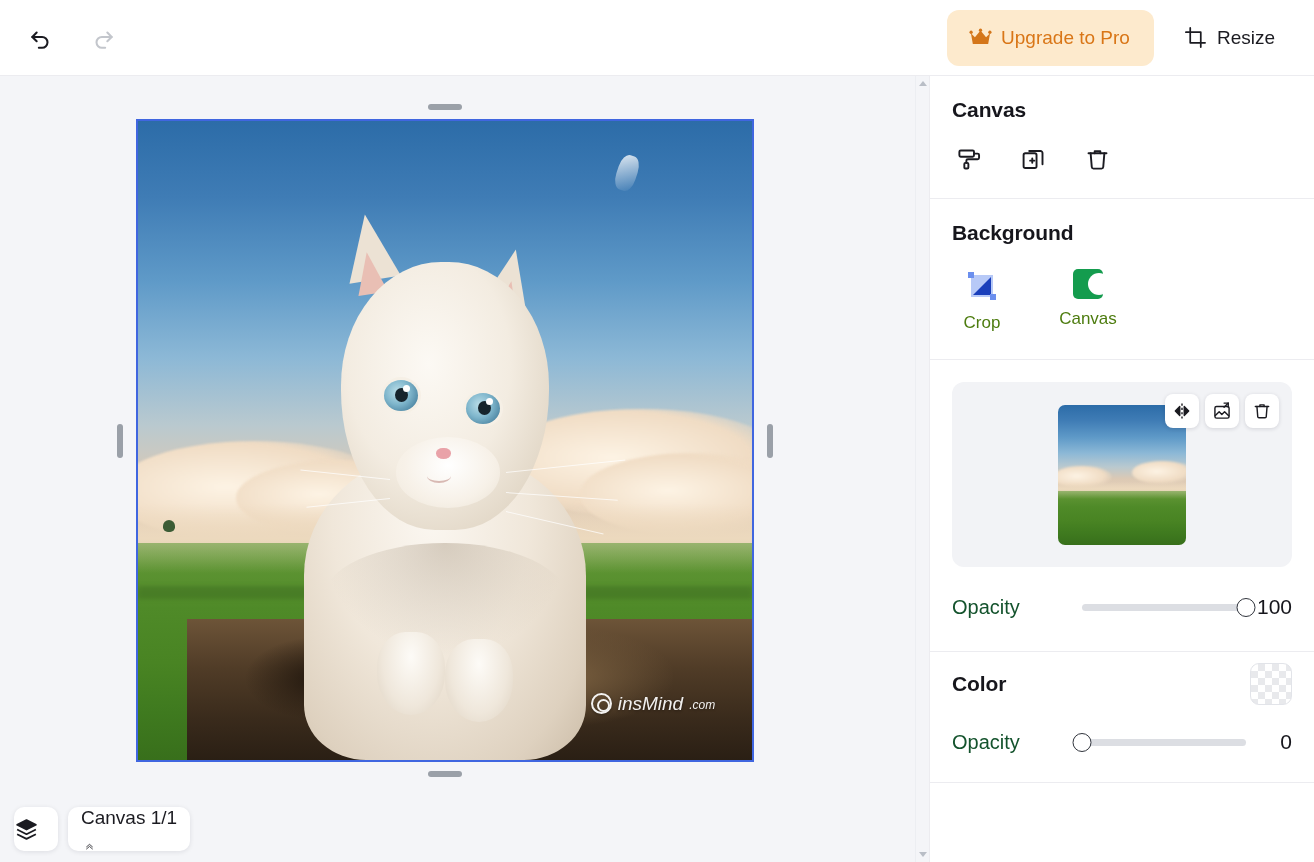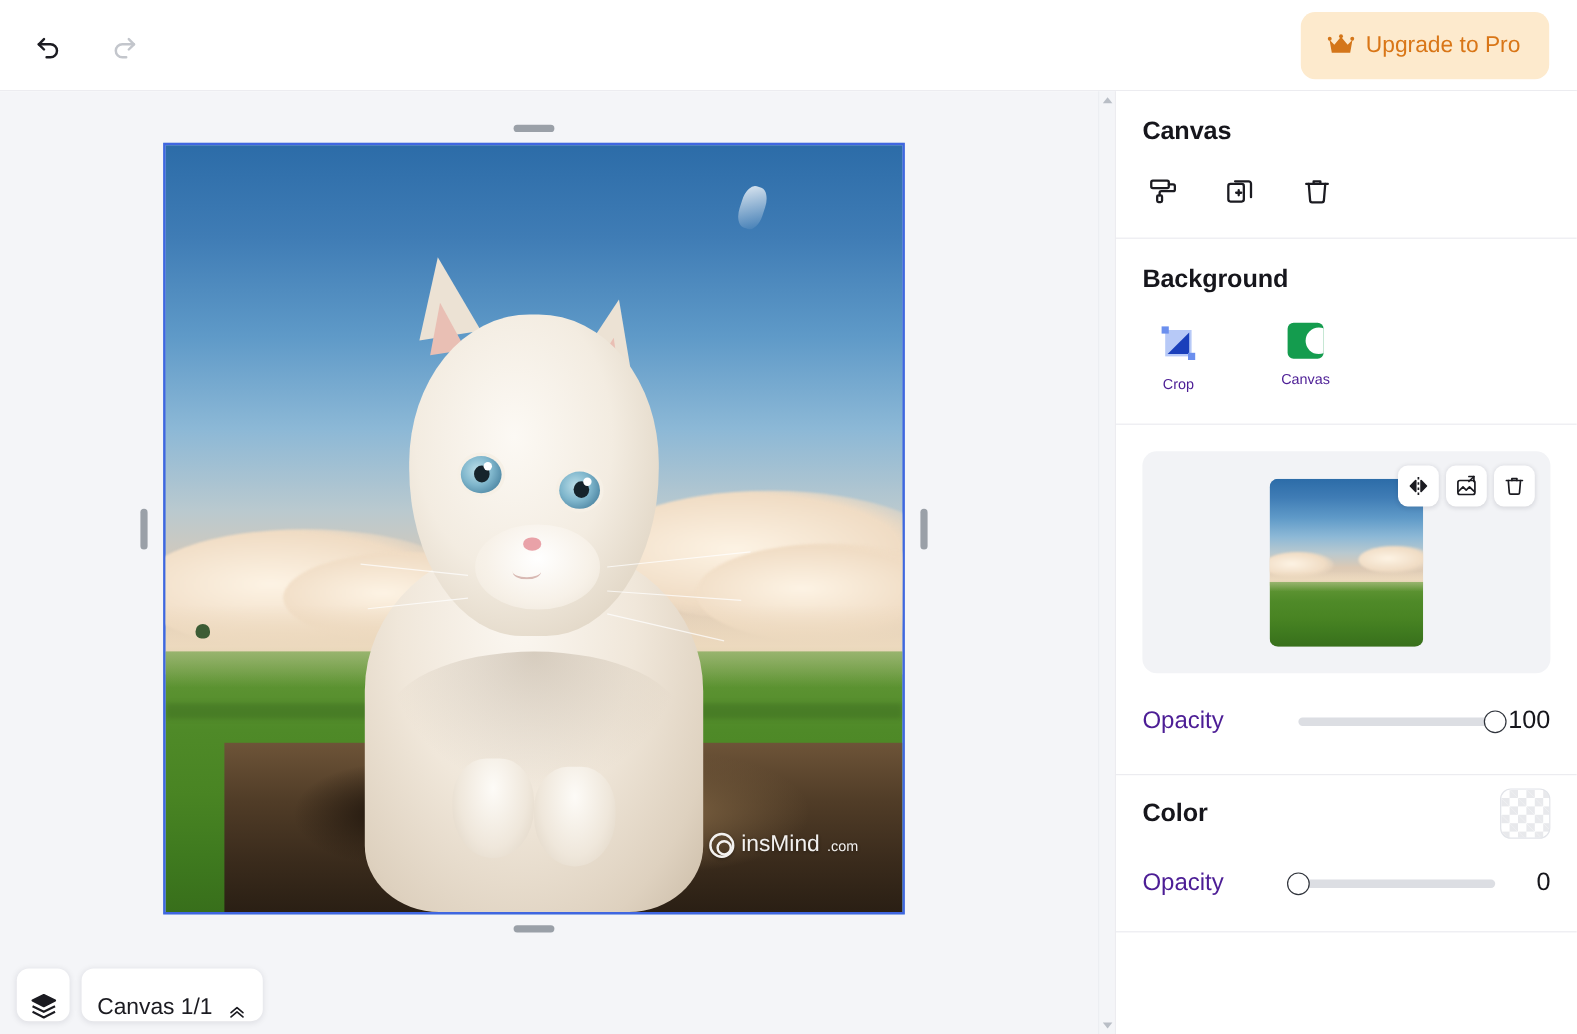--- a/index.html
+++ b/index.html
@@ -218,24 +218,25 @@
     position: absolute; top: 80%;
     width: 11%; height: 13%;
     background: radial-gradient(ellipse at 50% 30%, #fdfbf7 0%, #efe7db 60%, #ddd1c0 100%);
     border-radius: 42% 42% 50% 50%;
   }
   .paw-l { left: 39%; }
   .paw-r { left: 50%; top: 81%; }
 
   .watermark {
     position: absolute; right: 6%; bottom: 7%;
-    display: flex; align-items: flex-end; gap: 6px;
+    display: flex; align-items: flex-start; gap: 6px;
     color: #ffffff; font-size: 19px;
     text-shadow: 0 1px 3px rgba(0,0,0,.45);
     opacity: .93;
+    font-style: italic;
   }
   .wm-ring {
     width: 21px; height: 21px; border-radius: 50%;
     border: 2px solid #fff; position: relative;
     box-shadow: 0 1px 3px rgba(0,0,0,.35);
   }
   .wm-ring::after {
     content:""; position:absolute; left:4px; top:4px;
     width: 9px; height: 9px; border-radius: 50%; border: 2px solid #fff;
   }
@@ -264,22 +265,22 @@
   .bottombar {
     position: absolute; left: 0; bottom: 0;
     width: 929px; height: 66px;
     display: flex; align-items: center;
     padding: 0 14px; pointer-events: none;
   }
   .bottombar > * { pointer-events: auto; }
   .pill {
     background: #ffffff; border-radius: 10px;
     box-shadow: 0 1px 5px rgba(20,24,40,.10);
-    display: flex; align-items: flex-end;
-    height: 44px; cursor: pointer;
+    display: flex; align-items: flex-start;
+    height: 44px; cursor: pointer; flex-direction: column;
   }
   .pill.square { width: 44px; justify-content: center; }
   .canvas-select {
     margin-left: 10px; padding: 0 13px; gap: 12px;
     font-size: 19px; color: #1b1b21;
   }
   .bb-right { margin-left: auto; display: flex; align-items: center; gap: 9px; }
   .zoom-pill { padding: 0 16px; font-size: 18px; color: #1b1b21; }
   .suggest-pill { padding: 0 14px; gap: 9px; font-size: 19px; color: #1b1b21; }
   .help-pill { width: 44px; justify-content: center; font-size: 21px; color: #1b1b21; }
@@ -305,21 +306,21 @@
   .tool-ic {
     width: 34px; height: 34px; cursor: pointer;
     display: flex; align-items: center; justify-content: center;
     border-radius: 7px;
   }
   .bg-actions { display: flex; gap: 46px; margin-top: 24px; padding-bottom: 26px; }
   .bg-action {
     display: flex; flex-direction: column; align-items: center;
     gap: 10px; cursor: pointer; width: 60px;
   }
-  .bg-action-label { font-size: 12px; color: #4c1d95; }
+  .bg-action-label { font-size: 17px; color: #4d7c0f; }
   .crop-glyph {
     width: 34px; height: 34px; position: relative;
   }
   .cutout-glyph {
     width: 30px; height: 30px; border-radius: 5px;
     background: #149c4e; position: relative; overflow: hidden;
   }
   .cutout-glyph::after {
     content:""; position:absolute; right:-7px; top:4px;
     width: 22px; height: 22px; border-radius: 50%;
@@ -345,21 +346,21 @@
   .tt {
     width: 34px; height: 34px; border-radius: 8px;
     background: #fff; box-shadow: 0 1px 4px rgba(20,24,40,.14);
     display: flex; align-items: center; justify-content: center;
     cursor: pointer;
   }
   .row {
     display: flex; align-items: center;
     padding: 0 22px; height: 52px;
   }
-  .row-label { font-size: 20px; color: #4c1d95; width: 130px; }
+  .row-label { font-size: 20px; color: #14532d; width: 130px; }
   .slider { flex: 1; position: relative; height: 22px; display: flex; align-items: center; cursor: pointer; }
   .slider-track { width: 100%; height: 7px; border-radius: 4px; background: #dcdee3; }
   .slider-knob {
     position: absolute; width: 19px; height: 19px;
     border-radius: 50%; background: #ffffff;
     border: 1.5px solid #30343c;
     transform: translateX(-50%);
   }
   .row-value { width: 46px; text-align: right; font-size: 21px; color: #16161c; }
   .color-swatch {
@@ -397,20 +398,27 @@
     <button class="upgrade-btn">
       <svg width="23" height="20" viewBox="0 0 24 20">
         <path d="M2 5l4.2 4.2L12 2.2l5.8 7L22 5l-2 11.2H4L2 5z" fill="#d4761a"></path>
         <circle cx="2.2" cy="4" r="1.7" fill="#d4761a"></circle>
         <circle cx="21.8" cy="4" r="1.7" fill="#d4761a"></circle>
         <circle cx="12" cy="1.9" r="1.7" fill="#d4761a"></circle>
       </svg>
       <span>Upgrade to Pro</span>
     </button>
 
+    <div class="resize-btn">
+      <svg width="23" height="23" viewBox="0 0 24 24" fill="none" stroke="#1b1b21" stroke-width="1.8" stroke-linecap="round" stroke-linejoin="round">
+        <path d="M6.5 2v15.5H22"></path>
+          <path d="M2 6.5h15.5V22"></path>
+      </svg>
+      <span>Resize</span>
+    </div>
 
   </div>
 </div>
 
 <div class="workspace">
 
   <div class="canvas-wrap">
     <div class="canvas-frame">
 
       <div class="sky">

